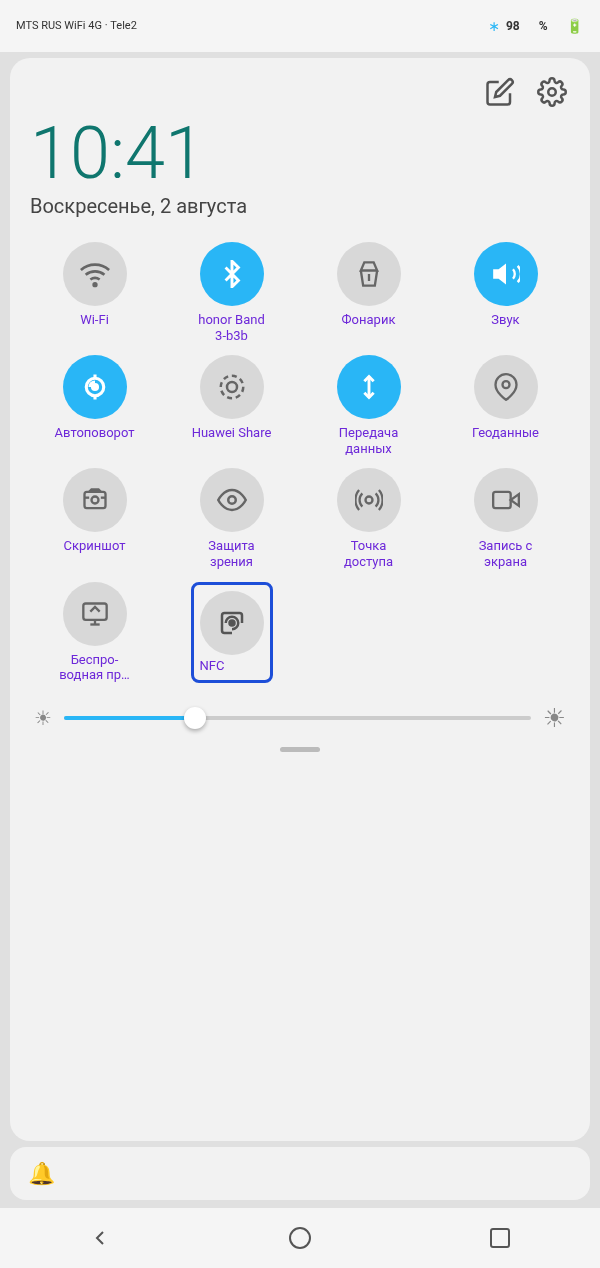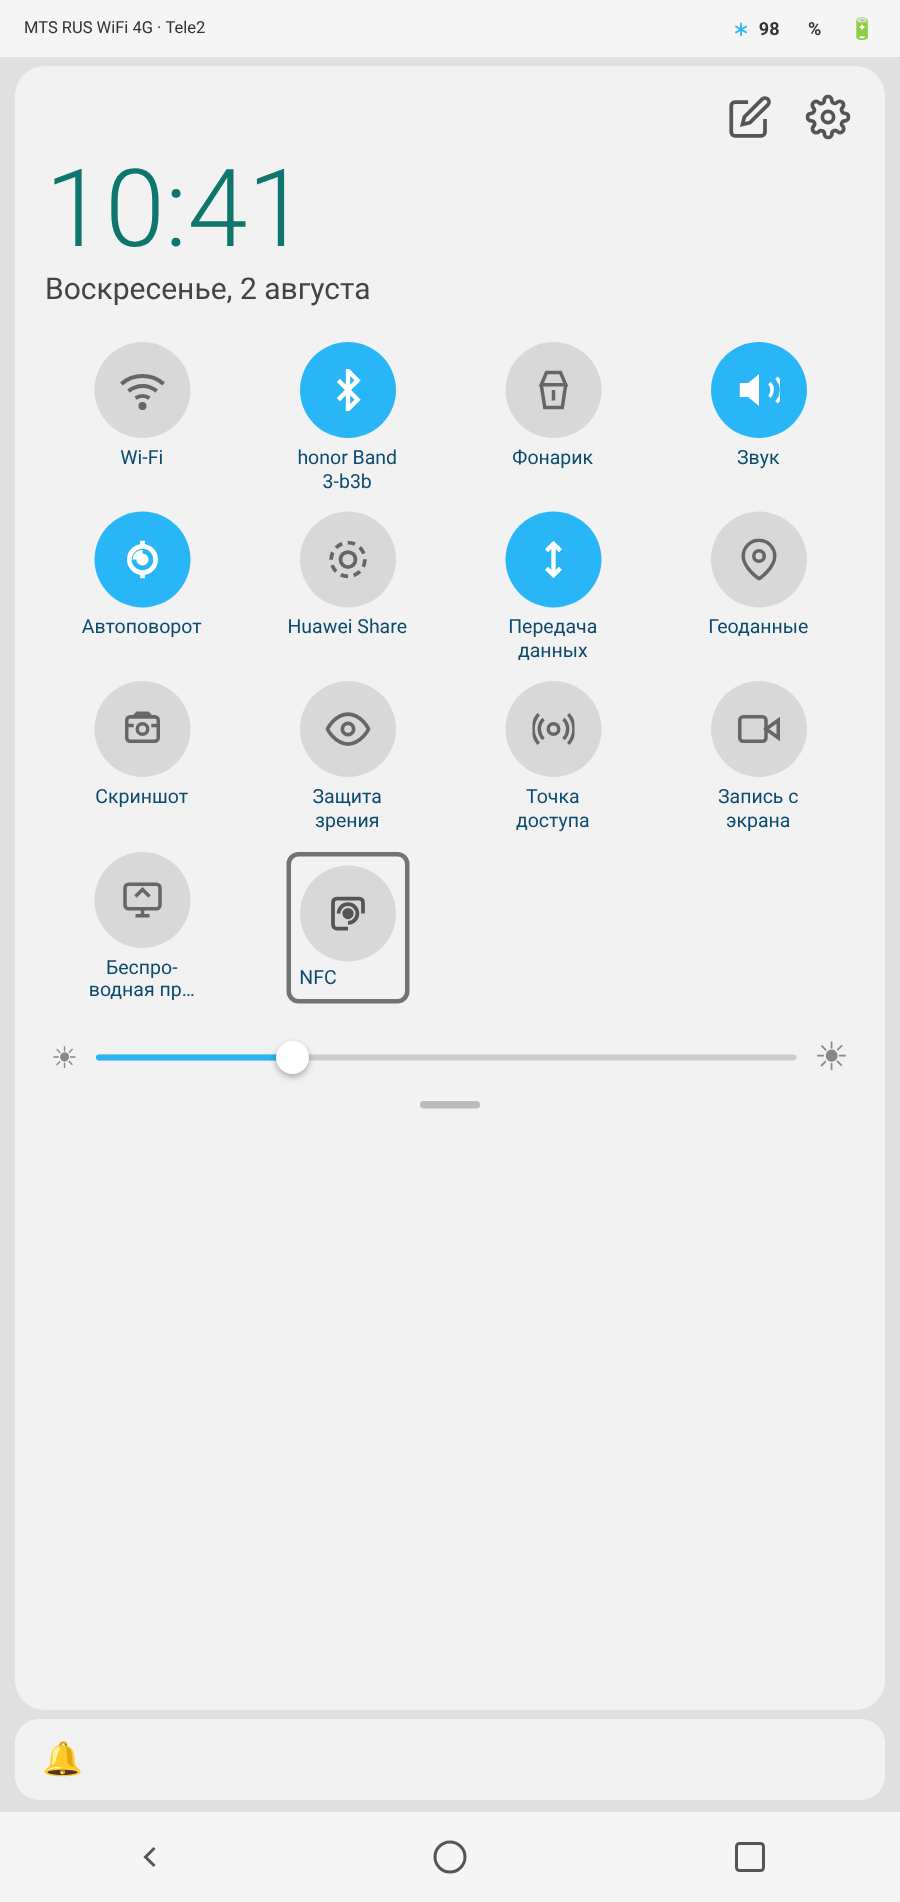--- a/index.html
+++ b/index.html
@@ -12,21 +12,21 @@
       flex-direction: column;
     }
 
     
     .status-bar {
       background: #f5f5f5;
       padding: 6px 16px;
       display: flex;
       justify-content: space-between;
       align-items: center;
-      height: 38px;
+      height: 52px;
     }
     .status-left {
       font-size: 11px;
       color: #333;
       display: flex;
       flex-direction: column;
       line-height: 1.2;
     }
     .status-right {
       display: flex;
@@ -107,31 +107,31 @@
       justify-content: center;
       font-size: 26px;
       color: #555;
     }
     .toggle-circle.active {
       background: #29b6f6;
       color: #fff;
     }
     .toggle-label {
       font-size: 13px;
-      color: #0c4a6e;
+      color: #6d28d9;
       text-align: center;
       line-height: 1.2;
     }
 
     
     .nfc-wrapper {
       position: relative;
     }
     .nfc-highlight {
-      border: 3px solid #737373;
+      border: 3px solid #1d4ed8;
       border-radius: 8px;
       padding: 6px;
     }
 
     
     .brightness-row {
       display: flex;
       align-items: center;
       gap: 12px;
       margin-top: 8px;

